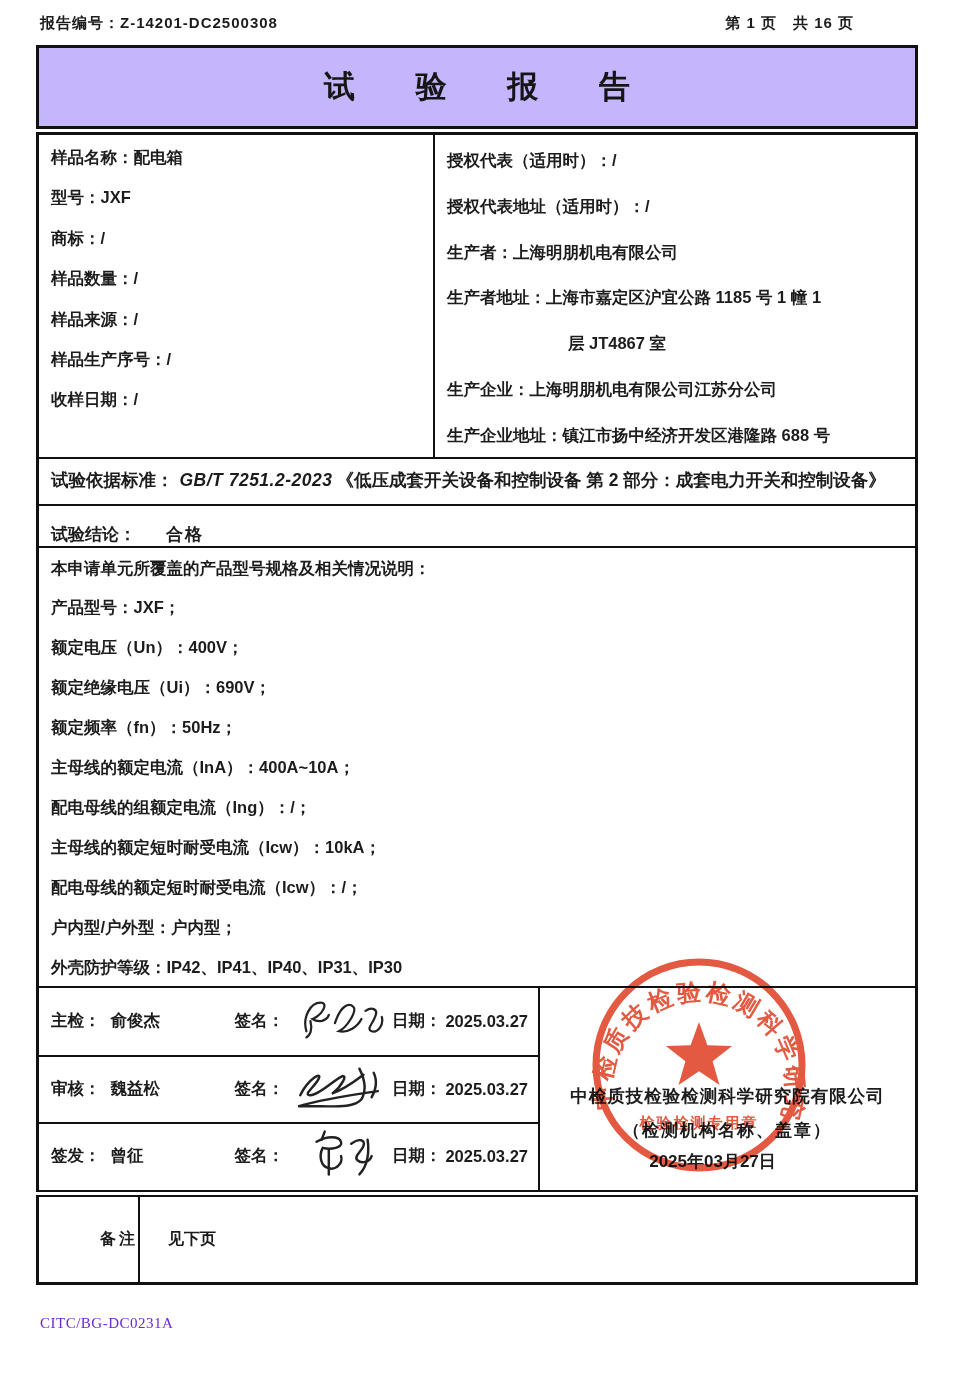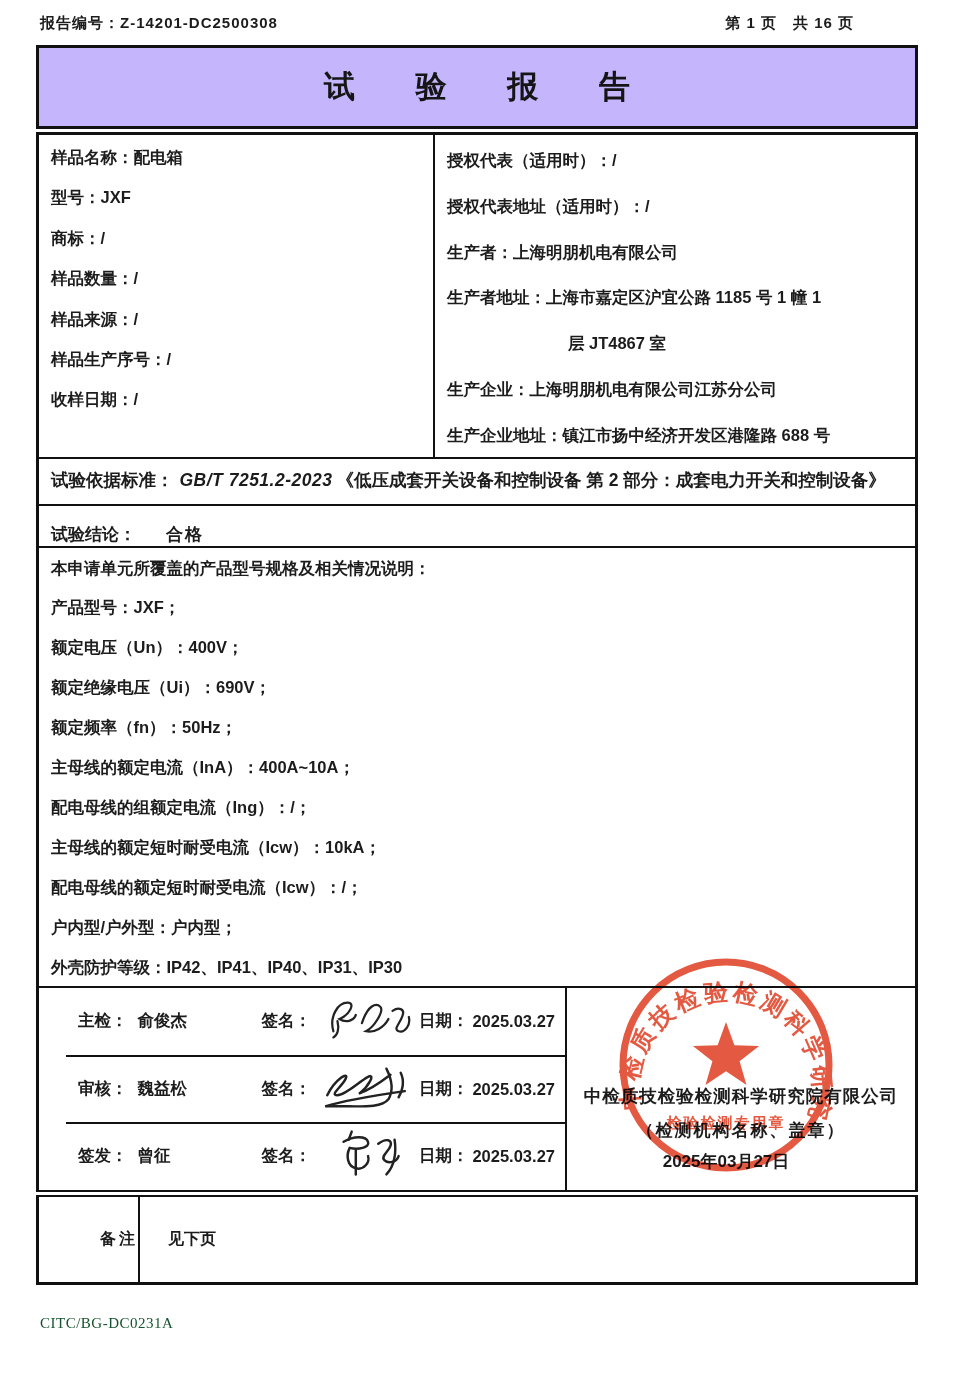--- a/index.html
+++ b/index.html
@@ -51,21 +51,21 @@
   .row-conclusion {
     border-bottom: 2px solid #111; height: 42px; display: flex; align-items: flex-end;
     padding-left: 12px; font-size: 17px; font-weight: bold;
   }
   .conc-value { margin-left: 30px; letter-spacing: 2px; }
 
   .row-coverage { border-bottom: 2px solid #111; height: 440px; padding: 1px 12px 0 12px; }
   .row-coverage p { line-height: 39.9px; font-size: 16.5px; font-weight: bold; white-space: nowrap; }
 
   
-  .row-sign { display: flex; height: 202px; position: relative; padding-left: 27px; }
+  .row-sign { display: flex; height: 202px; position: relative; }
   .sign-col { width: 501px; border-right: 2px solid #111; }
   .sign-row {
     height: 67px; display: flex; align-items: center;
     padding: 0 10px 0 12px; font-size: 16.5px; font-weight: bold;
   }
   .sign-row + .sign-row { border-top: 2px solid #111; }
   .sign-role { white-space: nowrap; }
   .sign-name { margin-left: 10px; white-space: nowrap; text-align: center; }
   .sign-label { margin-left: auto; white-space: nowrap; }
   .sig-svg { width: 102px; height: 56px; margin: -6px 2px 0 4px; flex: none; }
@@ -86,21 +86,21 @@
   .remark-row { display: flex; border: 3px solid #111; border-top-width: 2px; margin-top: 3px; height: 90px; }
   .remark-label {
     width: 101px; border-right: 2px solid #111;
     display: flex; align-items: center; justify-content: flex-end;
     font-size: 16px; font-weight: bold; letter-spacing: 3px;
   }
   .remark-value { flex: 1; display: flex; align-items: center; padding-left: 28px; font-size: 16px; font-weight: bold; }
 
   .footer-code {
     margin: 30px 0 0 4px; font-size: 15px; letter-spacing: 0.5px;
-    font-family: "Liberation Serif", "DejaVu Serif", serif; color: #14532d;
+    font-family: "Liberation Serif", "DejaVu Serif", serif; color: #6d28d9;
   }
 </style>
 </head>
 <body>
 
 <div class="page">
 
   <div class="topbar">
     <span>报告编号：Z-14201-DC2500308</span>
     <span>第 1 页　共 16 页</span>

